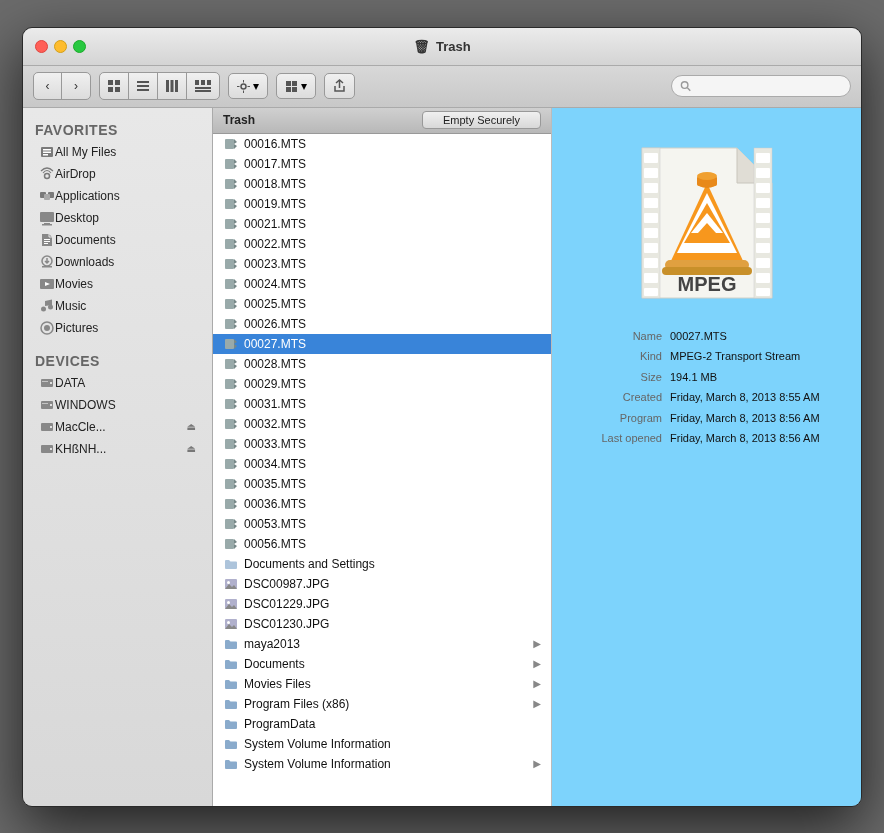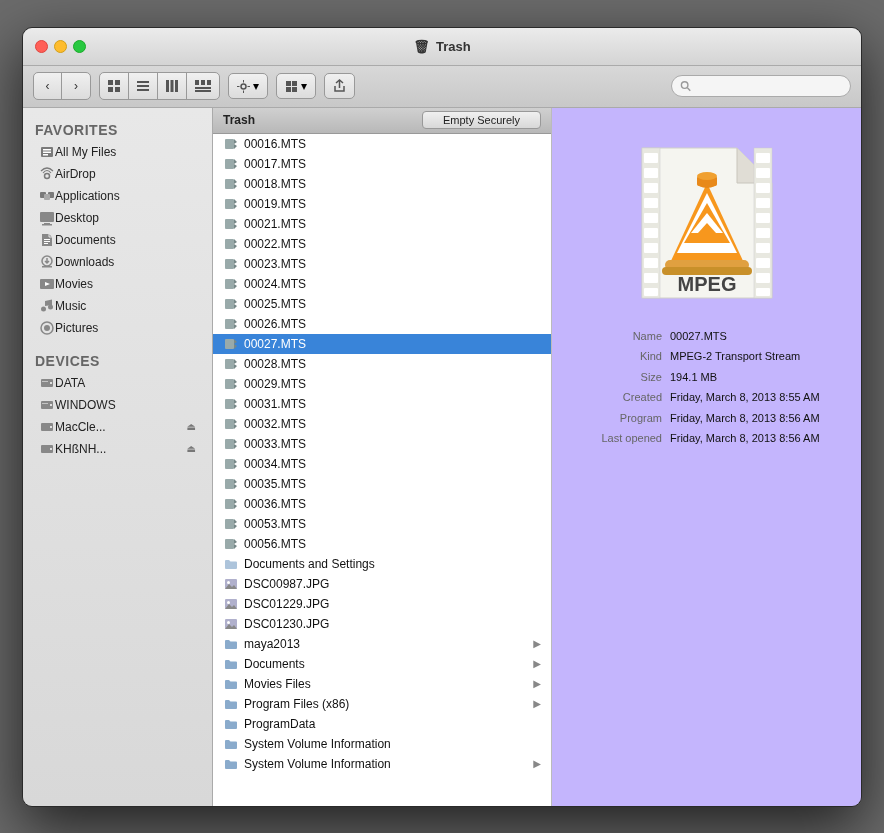--- a/index.html
+++ b/index.html
@@ -239,21 +239,21 @@
       font-size: 12px;
     }
     .file-name { font-size: 12px; }
     .folder-arrow {
       margin-left: auto;
       font-size: 10px;
       color: #888;
     }
     .preview-panel {
       width: 310px;
-      background: #c4b5fd;
+      background: #7dd3fc;
       border-left: 1px solid #bbb;
       display: flex;
       flex-direction: column;
       align-items: center;
       overflow-y: auto;
       flex-shrink: 0;
     }
     .preview-icon-area {
       padding: 30px 20px 10px;
       display: flex;

